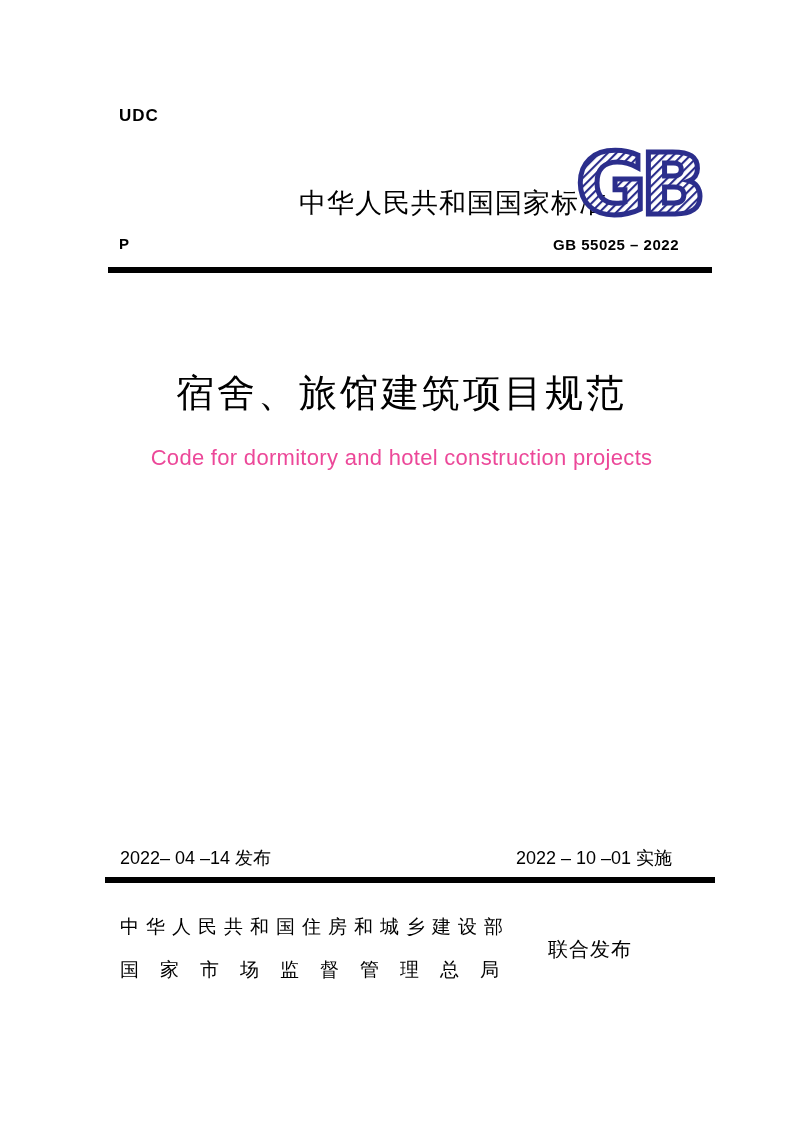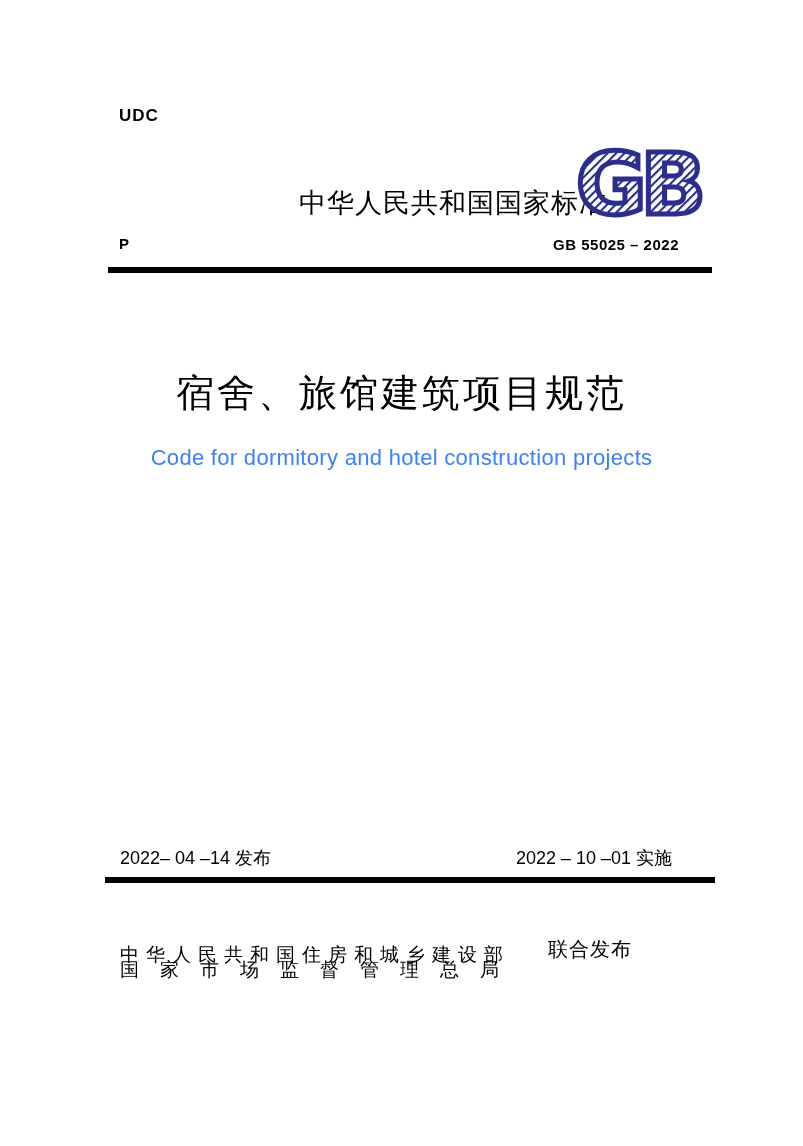--- a/index.html
+++ b/index.html
@@ -72,21 +72,21 @@
     white-space: nowrap;
   }
 
   .title-en {
     position: absolute;
     left: 0; top: 445px;
     width: 803px;
     text-align: center;
     font-size: 22px;
     font-weight: 400;
-    color: #3b82f6;
+    color: #ec4899;
     letter-spacing: 0.3px;
     white-space: nowrap;
   }
 
   .date-issue {
     position: absolute;
     left: 120px; top: 846px;
     font-size: 18px;
     white-space: nowrap;
   }
@@ -97,21 +97,20 @@
     font-size: 18px;
     white-space: nowrap;
   }
 
   .publisher-1 {
     position: absolute;
     left: 120px; top: 914px;
     font-size: 19px;
     letter-spacing: 7px;
     white-space: nowrap;
-    margin-top: 28px;
   }
 
   .publisher-2 {
     position: absolute;
     left: 120px; top: 957px;
     font-size: 19px;
     letter-spacing: 21px;
     white-space: nowrap;
     text-align: center;
   }

